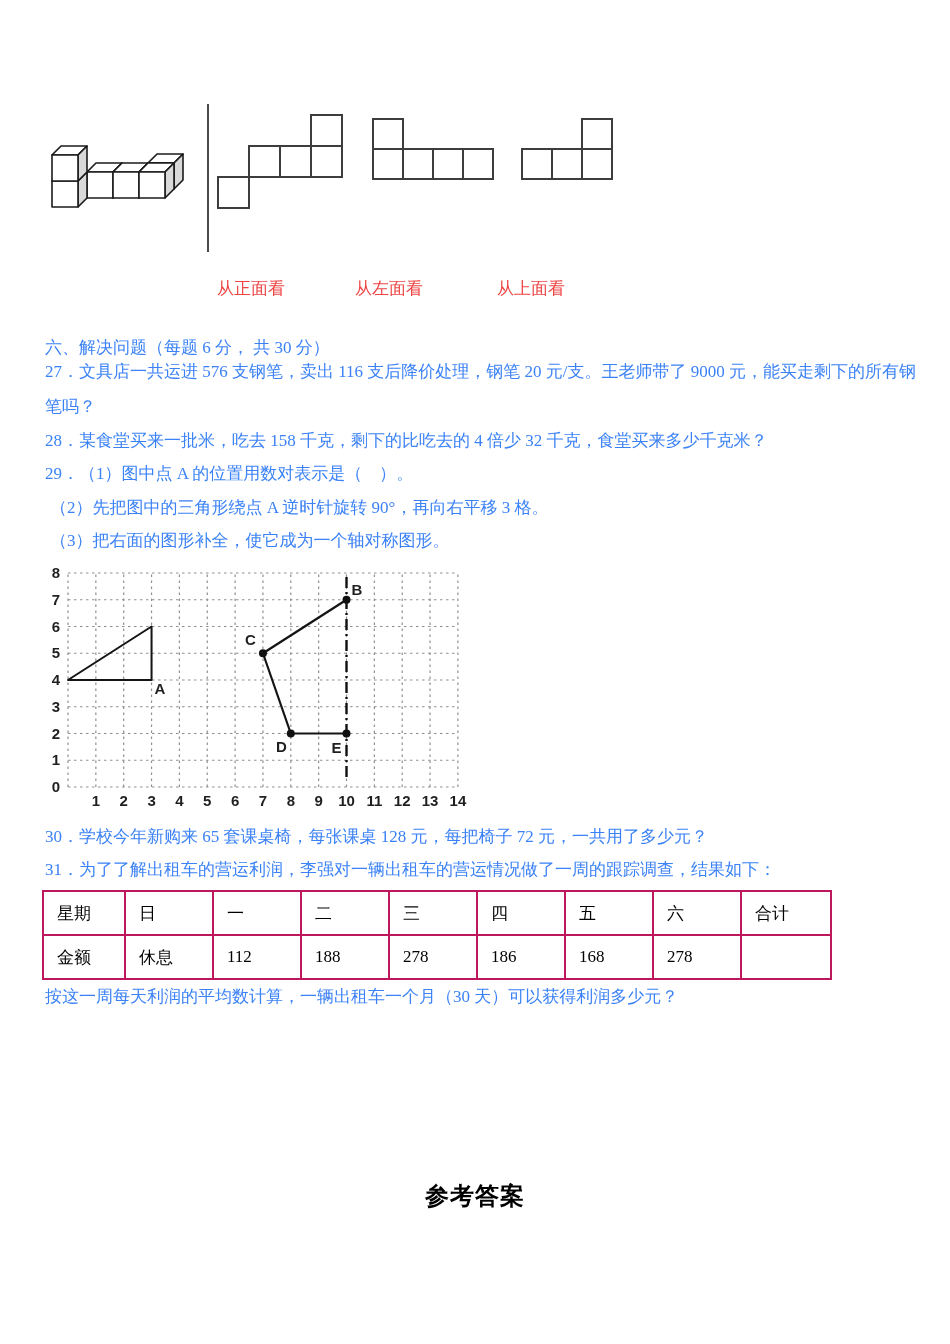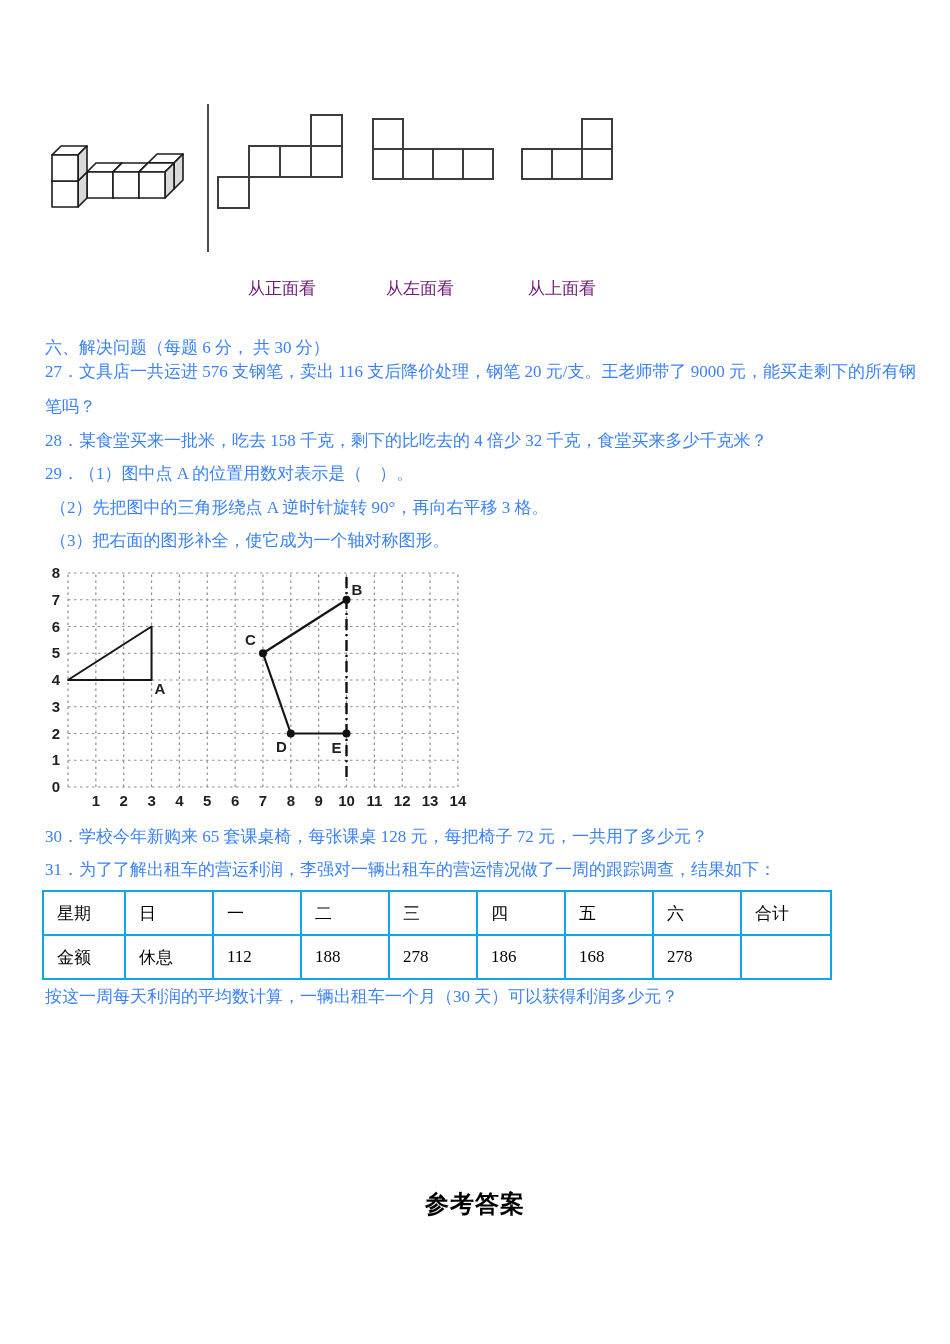--- a/index.html
+++ b/index.html
@@ -6,41 +6,40 @@
   body{
     width:950px;height:1344px;position:relative;background:#ffffff;
     font-family:"Liberation Serif","DejaVu Serif",serif;color:#000;overflow:hidden;
   }
   .line{
     position:absolute;left:45px;font-size:17px;line-height:1.25;
     white-space:pre;color:#3b82f6;
   }
   .indent{left:50px}
   .view-label{
-    position:absolute;top:277px;width:130px;text-align:center;font-size:17px;
-    font-family:"Liberation Sans","DejaVu Sans",sans-serif;color:#701a75;
+    position:absolute;top:277px;width:130px;text-align:left;font-size:17px;
+    font-family:"Liberation Sans","DejaVu Sans",sans-serif;color:#ef4444;
   }
   #answers-title{
     position:absolute;left:0;top:1180px;width:100%;text-align:center;
     font-size:24px;font-weight:bold;letter-spacing:1px;
     font-family:"Liberation Sans","DejaVu Sans",sans-serif;
-    margin-top:8px;
   }
   #top-figure,#grid-chart{position:absolute;background:transparent}
   #top-figure{left:40px;top:100px}
   #grid-chart{left:40px;top:560px}
   #grid-chart text{
     font-family:"Liberation Sans","DejaVu Sans",sans-serif;
     font-size:15px;font-weight:600;fill:#1f1f1f;
   }
   table#profit{
     position:absolute;left:42px;top:890px;border-collapse:collapse;table-layout:fixed;
   }
   #profit td{
-    border:2px solid #0ea5e9;height:42px;padding:0 2px 0 13px;
+    border:2px solid #be185d;height:42px;padding:0 2px 0 13px;
     font-size:17px;vertical-align:middle;overflow:hidden;
   }
   #profit td.num{font-weight:normal}
 </style>
 </head>
 <body>
 
 <svg id="top-figure" width="620" height="170">
     <line x1="168" y1="4" x2="168" y2="152" stroke="#4a4a4a" stroke-width="2"></line>
     <polygon stroke="#1b1b1b" stroke-width="1.6" stroke-linejoin="round" fill="#ffffff" points="108,63 134,63 143,54 117,54"></polygon>

